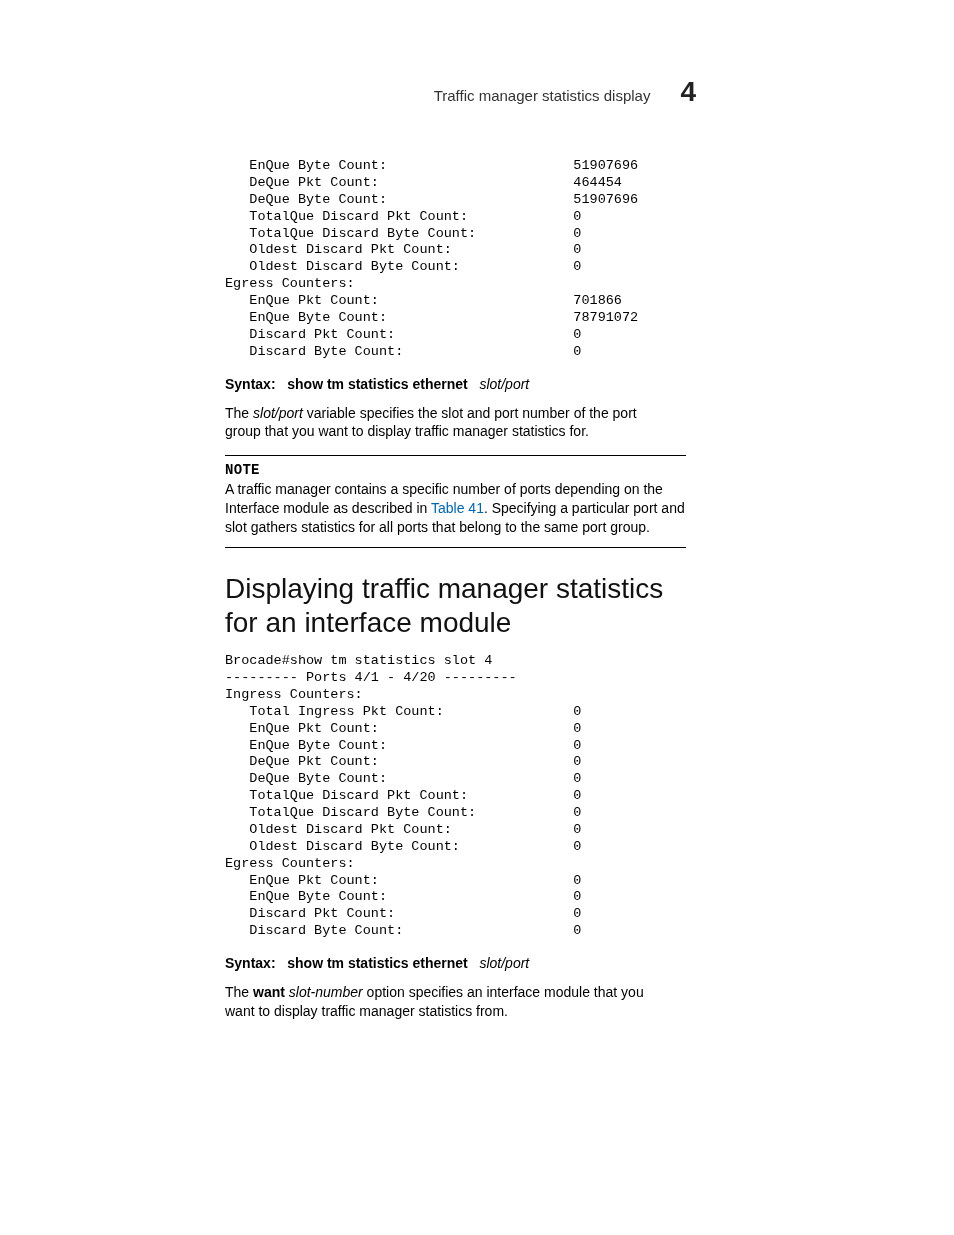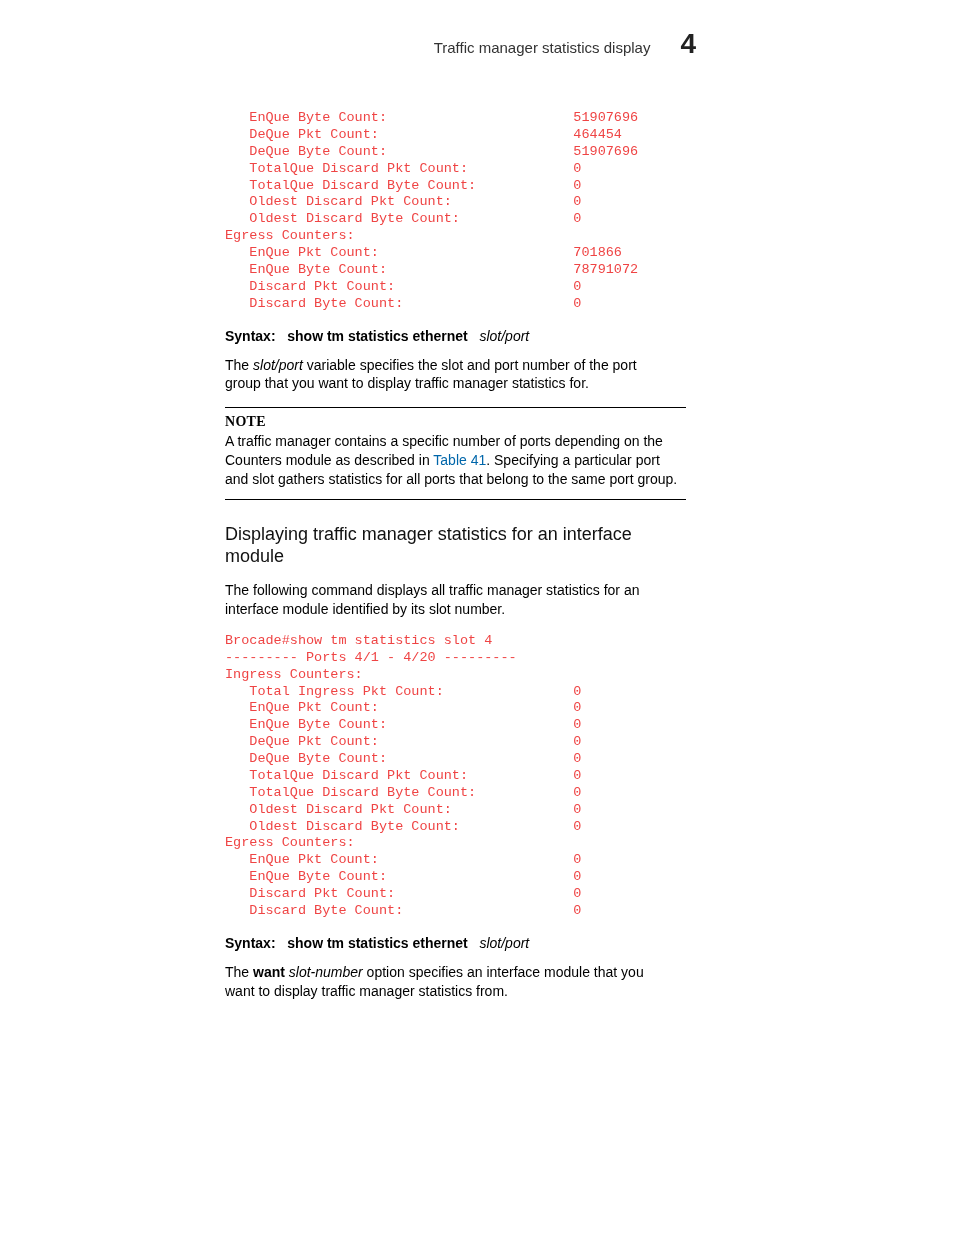--- a/index.html
+++ b/index.html
@@ -4,21 +4,21 @@
 <style>
   body {
     margin: 0;
     padding: 0;
     background: #fff;
     font-family: Arial, Helvetica, sans-serif;
     color: #000;
     width: 954px;
   }
   .page {
-    padding: 28px 70px 60px 70px;
+    padding: 76px 70px 60px 70px;
     box-sizing: border-box;
     width: 766px;
   }
   .header-row {
     display: flex;
     justify-content: flex-end;
     align-items: baseline;
     gap: 30px;
     margin-bottom: 50px;
   }
@@ -35,21 +35,21 @@
   .content {
     margin-left: 155px;
     margin-right: 10px;
   }
   pre.mono {
     font-family: "Courier New", Courier, monospace;
     font-size: 13.5px;
     line-height: 1.25;
     margin: 0 0 15px 0;
     white-space: pre;
-    color: #ef4444;
+    color: #000000;
   }
   .syntax-line {
     font-size: 14px;
     margin: 10px 0 12px 0;
   }
   .syntax-line .label { font-weight: bold; }
   .syntax-line .cmd   { font-weight: bold; text-align: right; }
   .syntax-line .arg   { font-style: italic; font-weight: normal; }
   p.body {
     font-size: 14px;
@@ -61,33 +61,33 @@
   p.body .bold   { font-weight: bold; }
   .note-block {
     border-top: 1px solid #000;
     border-bottom: 1px solid #000;
     padding: 6px 0 10px 0;
     margin: 10px 0 24px 0;
   }
   .note-block .note-label {
     font-weight: bold;
     font-size: 14px;
-    font-family: Liberation Serif, serif;
+    font-family: Liberation Mono, monospace;
     letter-spacing: 0.3px;
   }
   .note-block .note-body {
     font-size: 14px;
     line-height: 1.35;
     margin-top: 2px;
   }
   .note-block a.link { color: #0066aa; text-decoration: none; }
   h2.section {
     font-family: Arial, sans-serif;
     font-weight: normal;
-    font-size: 18px;
+    font-size: 28px;
     line-height: 1.2;
     margin: 20px 0 14px 0;
     color: #111;
   }
 </style>
 </head>
 <body>
 
 <div class="page">
 
@@ -119,27 +119,26 @@
       <span class="arg">slot/port</span>
     </div>
 
     <p class="body">
       <span>The </span><span class="italic">slot/port</span><span> variable specifies the slot and port number of the port group that you want to display traffic manager statistics for.</span>
     </p>
 
     <div class="note-block">
       <div class="note-label">NOTE</div>
       <div class="note-body">
-        <span>A traffic manager contains a specific number of ports depending on the Counters module as described in </span><a class="link" href="#">Table 41</a><span>. Specifying a particular port and slot gathers statistics for all ports that belong to the same port group.</span>
+        <span>A traffic manager contains a specific number of ports depending on the Interface module as described in </span><a class="link" href="#">Table 41</a><span>. Specifying a particular port and slot gathers statistics for all ports that belong to the same port group.</span>
       </div>
     </div>
 
     <h2 class="section">Displaying traffic manager statistics for an interface module</h2>
 
-    <p class="body">The following command displays all traffic manager statistics for an interface module identified by its slot number.</p>
 
     <pre class="mono">Brocade#show tm statistics slot 4
 --------- Ports 4/1 - 4/20 ---------
 Ingress Counters:
    Total Ingress Pkt Count:                0
    EnQue Pkt Count:                        0
    EnQue Byte Count:                       0
    DeQue Pkt Count:                        0
    DeQue Byte Count:                       0
    TotalQue Discard Pkt Count:             0

